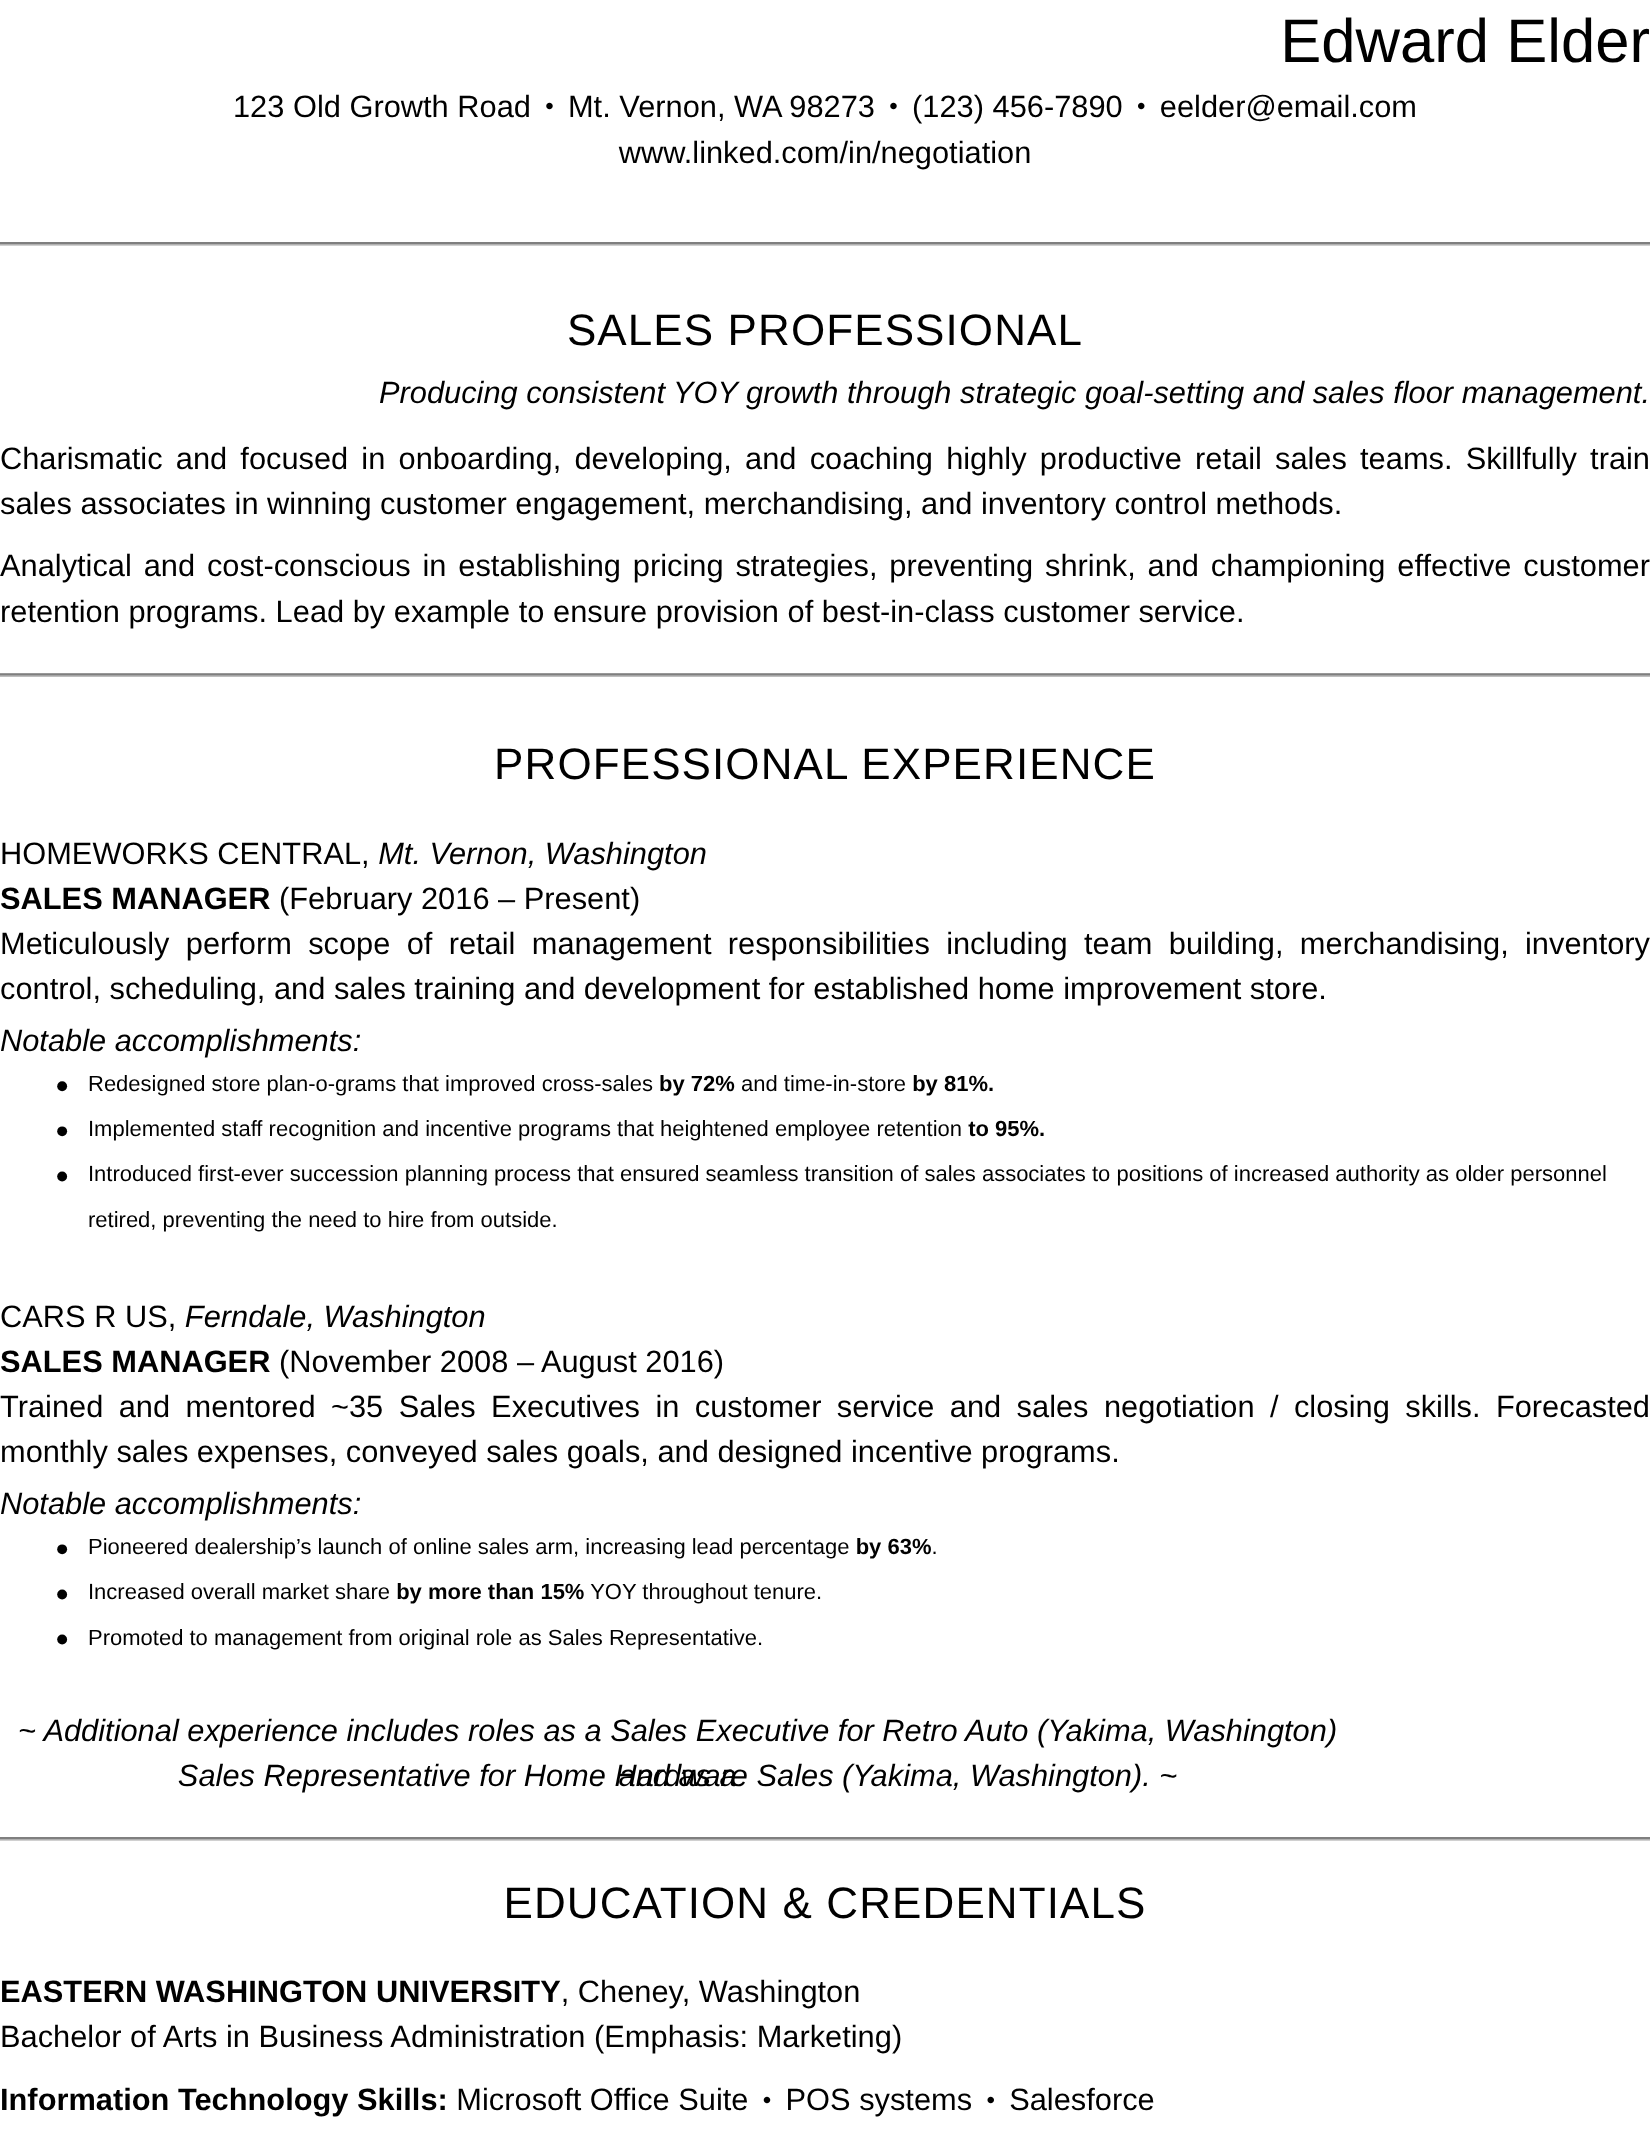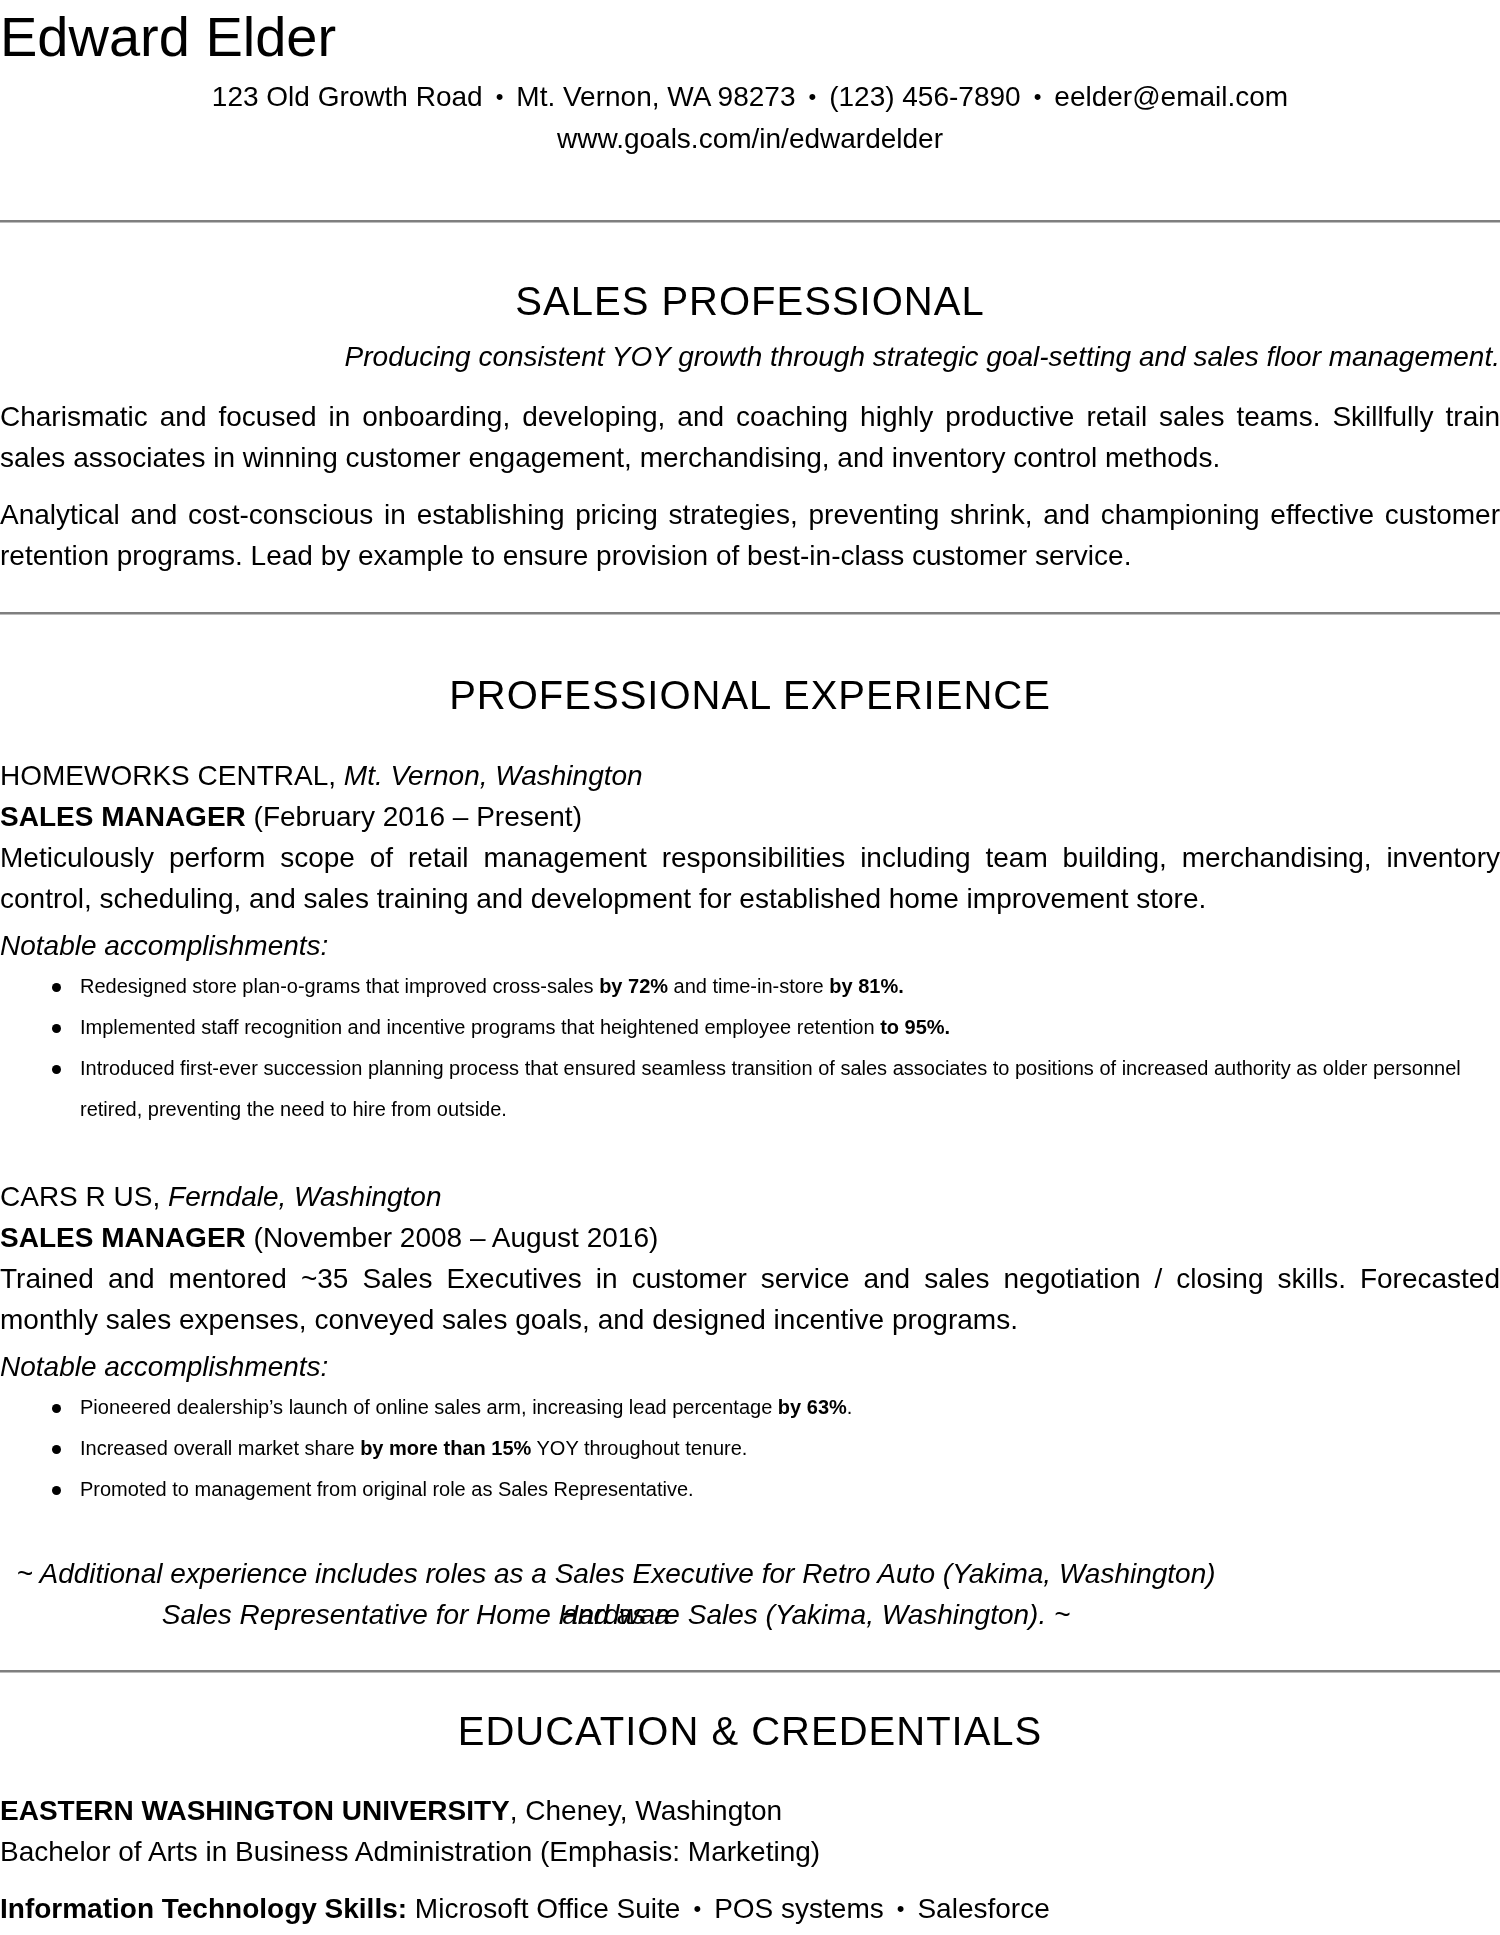--- a/index.html
+++ b/index.html
@@ -5,21 +5,21 @@
   html, body { margin: 0; padding: 0; background: #ffffff; }
   body {
     width: 1500px; height: 1935px; overflow: hidden;
     font-family: "Liberation Sans", sans-serif;
     color: #000;
     position: relative;
   }
   .page { position: absolute; left: 0; top: 0; width: 1500px; }
   .name {
     position: absolute; left: 0; top: 2px; width: 1500px;
-    text-align: left; font-size: 56px; line-height: 70px; font-weight: normal;
+    text-align: right; font-size: 56px; line-height: 70px; font-weight: normal;
   }
   .contact {
     position: absolute; left: 0; top: 80px; width: 1500px;
     text-align: center; font-size: 28px; line-height: 34px;
   }
   .contact .sep { display: inline-block; margin: 0 13px; font-size: 22px; vertical-align: 2px; }
   .linkedin {
     position: absolute; left: 0; top: 122px; width: 1500px;
     text-align: center; font-size: 28px; line-height: 34px;
   }
@@ -54,21 +54,21 @@
 </head>
 <body>
 
 <div class="page">
 
   <div class="name">Edward Elder</div>
 
   <div class="contact">
     <span>123 Old Growth Road</span><span class="sep">•</span><span>Mt. Vernon, WA 98273</span><span class="sep">•</span><span>(123) 456-7890</span><span class="sep">•</span><span>eelder@email.com</span>
   </div>
-  <div class="linkedin">www.goals.com/in/edwardelder</div>
+  <div class="linkedin">www.linked.com/in/negotiation</div>
 
   <div class="rule" style="top:220px;"></div>
 
   <div class="heading" style="top:277px;">SALES PROFESSIONAL</div>
   <div class="tagline" style="top:340px;">Producing consistent YOY growth through strategic goal-setting and sales floor management.</div>
   <div class="para" style="top:396px;">Charismatic and focused in onboarding, developing, and coaching highly productive retail sales teams. Skillfully train sales associates in winning customer engagement, merchandising, and inventory control methods.</div>
   <div class="para" style="top:494px;">Analytical and cost-conscious in establishing pricing strategies, preventing shrink, and championing effective customer retention programs. Lead by example to ensure provision of best-in-class customer service.</div>
 
   <div class="rule" style="top:612px;"></div>
 

